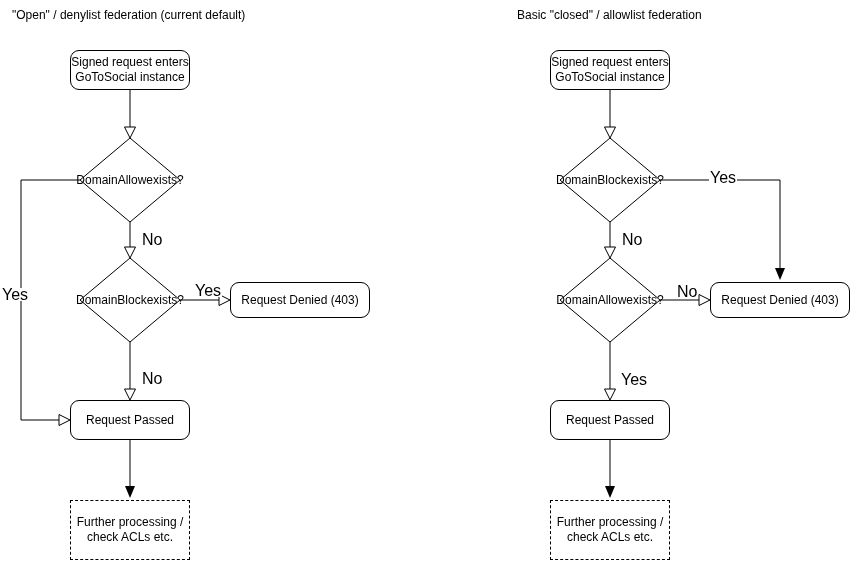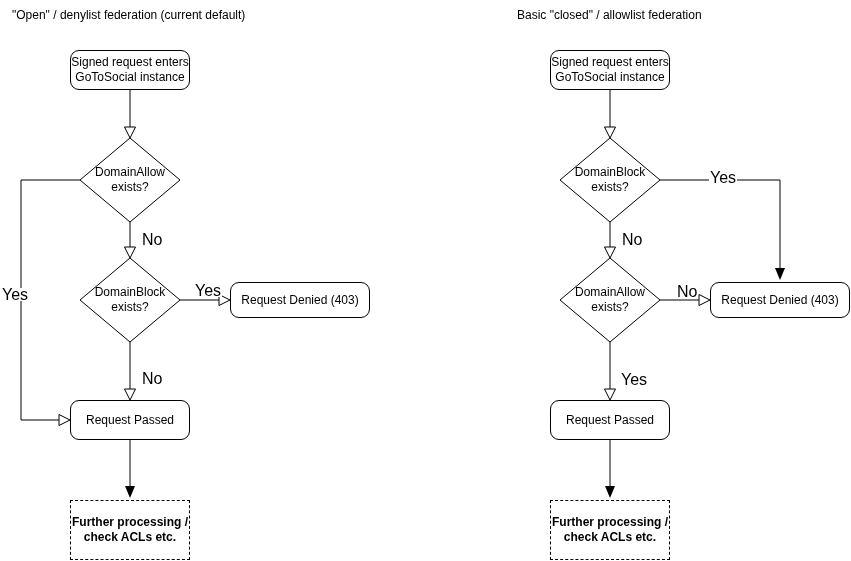--- a/index.html
+++ b/index.html
@@ -35,27 +35,26 @@
     flex-direction: column;
     align-items: center;
     justify-content: center;
     text-align: left;
     font-size: 12px;
     line-height: 15px;
   }
   .box.dashed {
     border-style: dashed;
     border-radius: 0;
-    font-weight: bold;
   }
   .dlabel {
     position: absolute;
     z-index: 2;
     display: flex;
-    flex-direction: column;
+    flex-direction: row;
     align-items: center;
     justify-content: center;
     text-align: center;
     font-size: 12px;
     line-height: 15px;
     pointer-events: none;
   }
   .elabel {
     position: absolute;
     z-index: 3;

